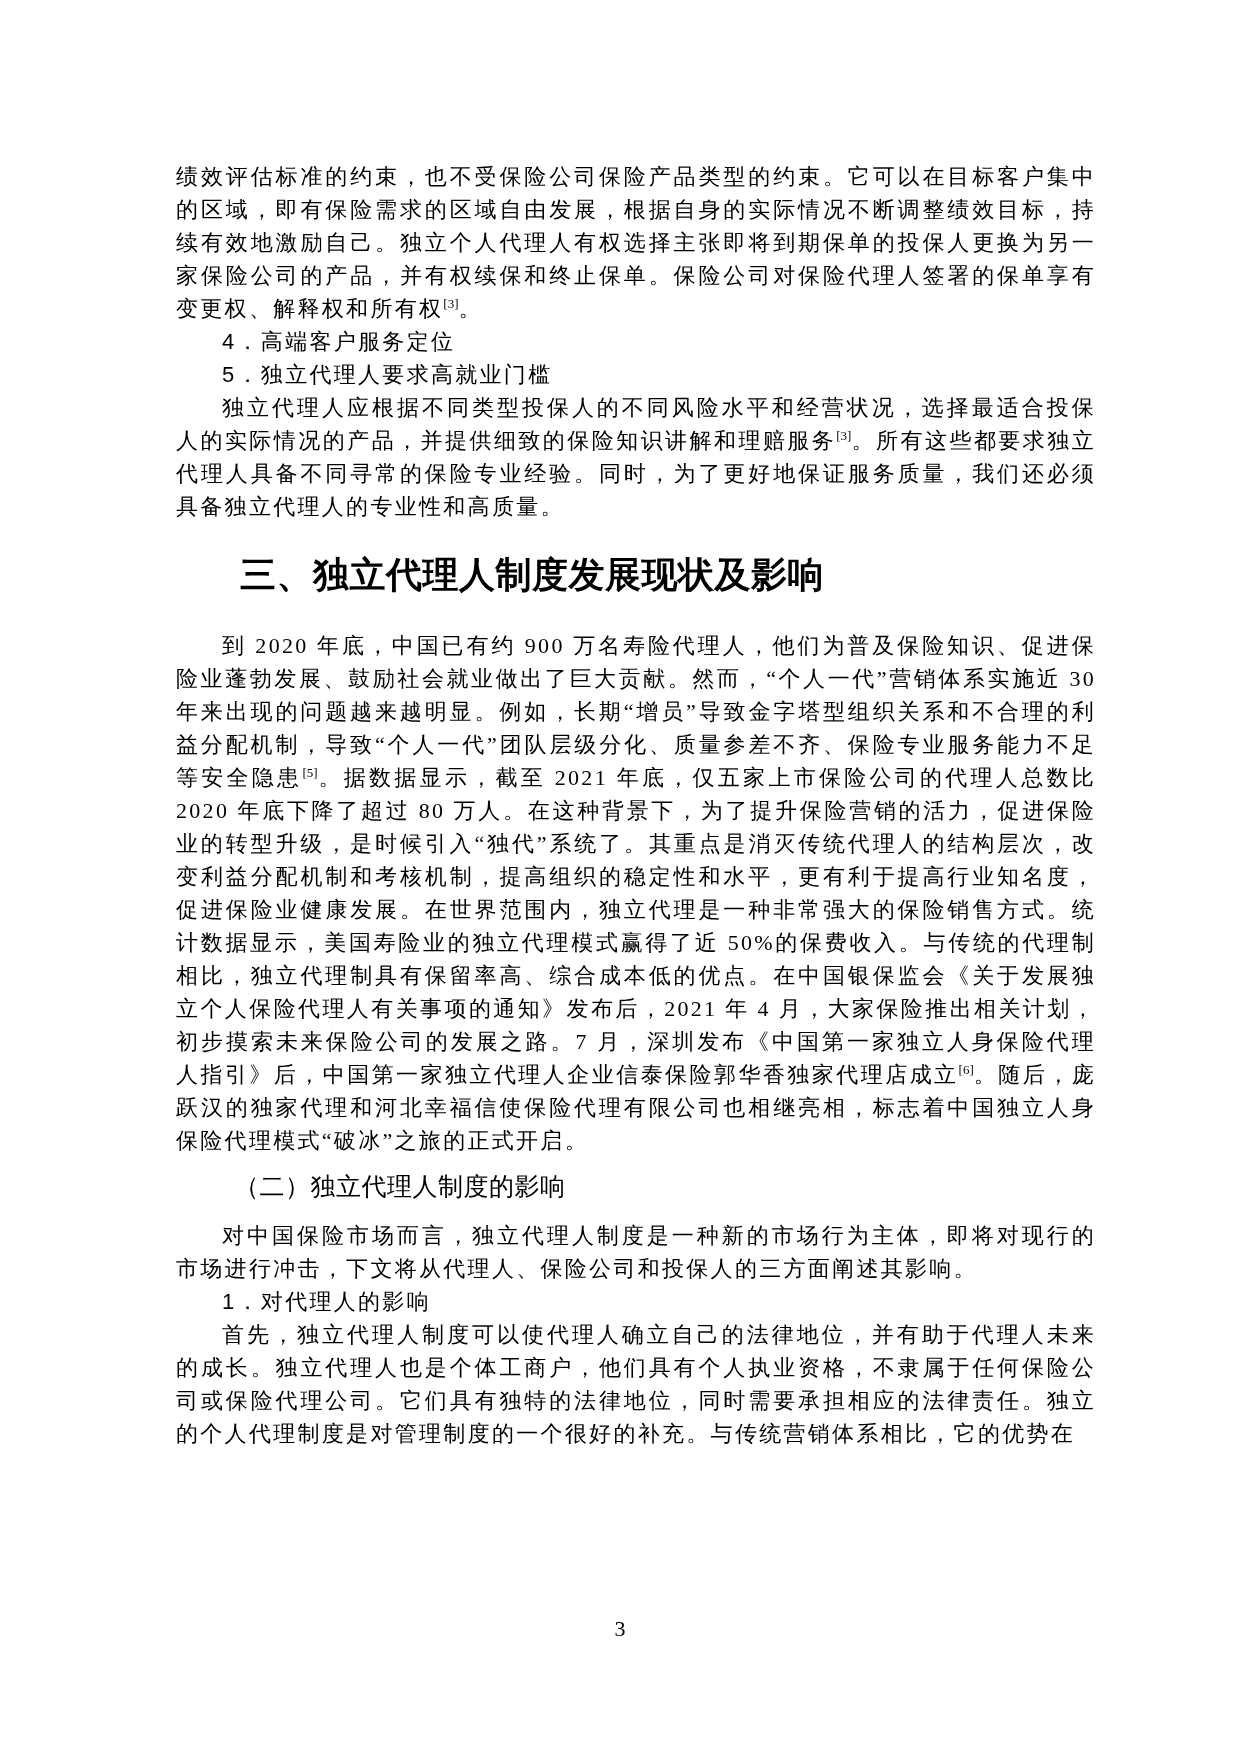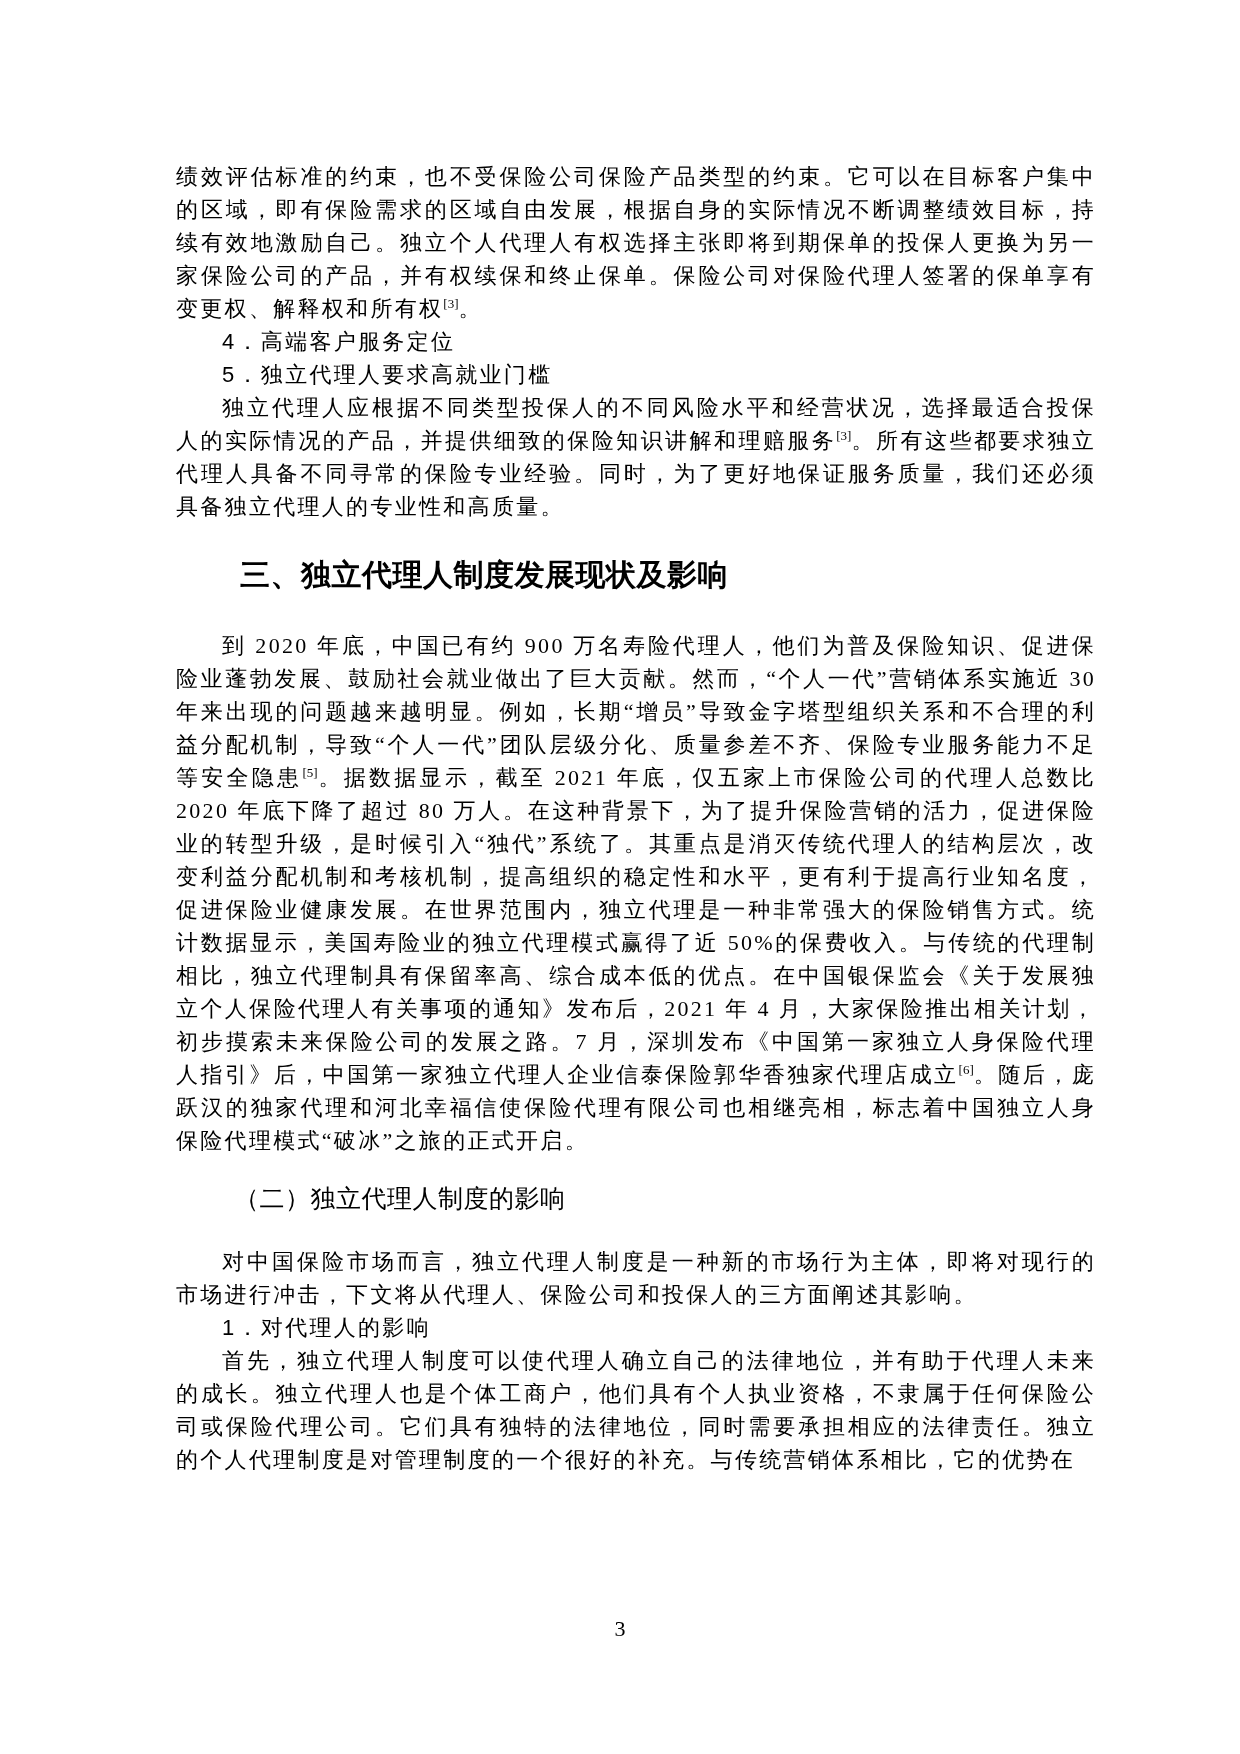--- a/index.html
+++ b/index.html
@@ -37,37 +37,37 @@
     margin: 0;
     font-size: 22px;
     line-height: 33px;
     letter-spacing: 2.3px;
     text-indent: 46px;
     font-family: "Liberation Sans", "DejaVu Sans", sans-serif;
     font-weight: normal;
   }
   h1.section {
     margin: 28px 0 0 64px;
-    font-size: 30px;
+    font-size: 36px;
     line-height: 48px;
     letter-spacing: 0.5px;
     font-family: "Liberation Sans", "DejaVu Sans", sans-serif;
     font-weight: 900;
   }
   h2.subsection {
     margin: 26px 0 0 58px;
     font-size: 25px;
     line-height: 42px;
     letter-spacing: 0.5px;
     font-family: "Liberation Sans", "DejaVu Sans", sans-serif;
     font-weight: normal;
   }
-  h2.subsection.second { margin-top: 20px; }
+  h2.subsection.second { margin-top: 8px; }
   p.body.after-heading { margin-top: 30px; }
-  p.body.after-sub2 { margin-top: 26px; }
+  p.body.after-sub2 { margin-top: 12px; }
   .pagenum {
     position: absolute;
     left: 0;
     right: 0;
     top: 1616px;
     text-align: center;
     font-size: 22px;
     font-family: "Liberation Serif", "DejaVu Serif", serif;
   }
 </style>

